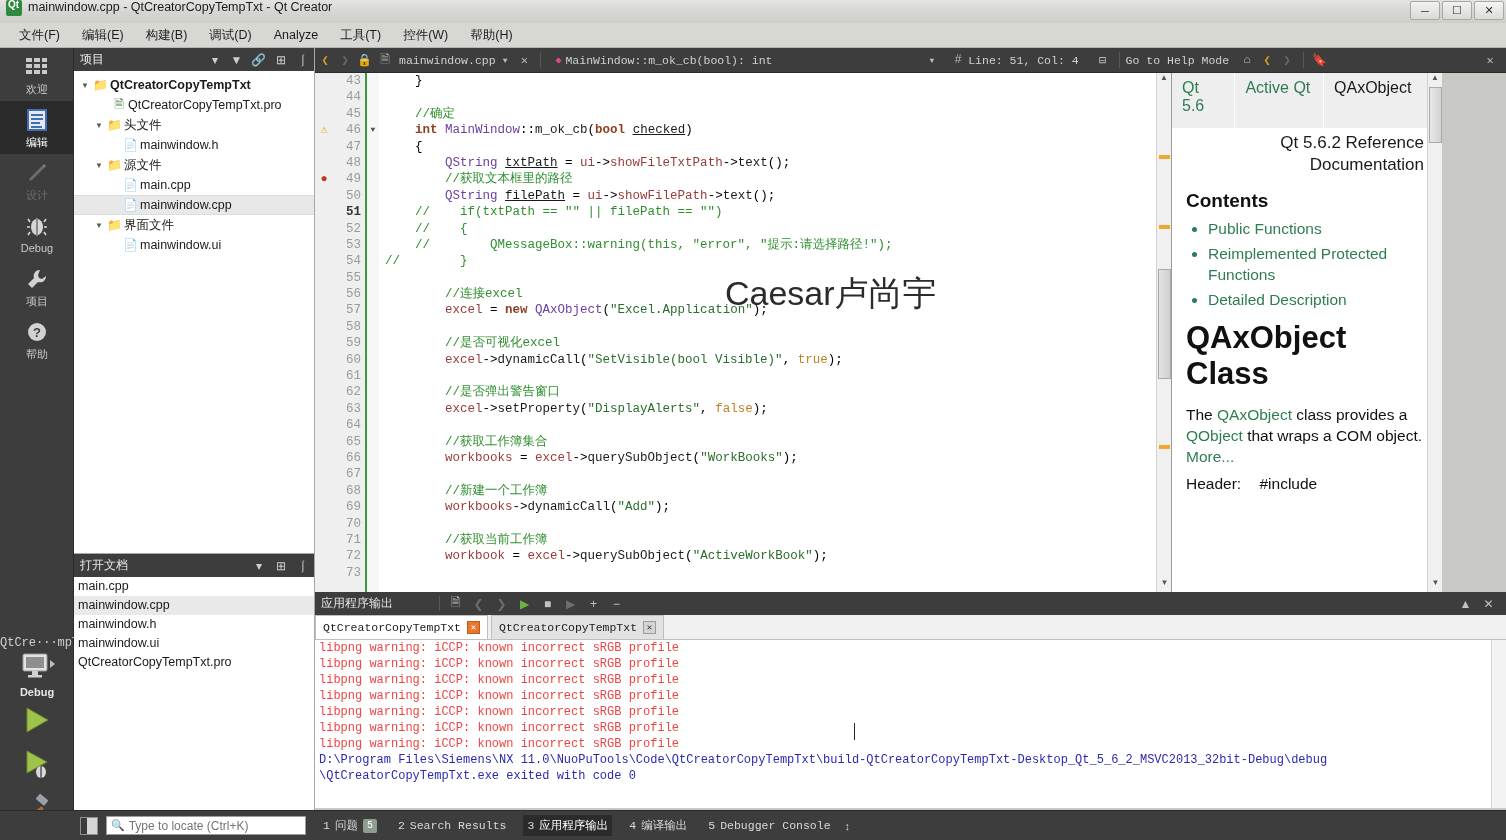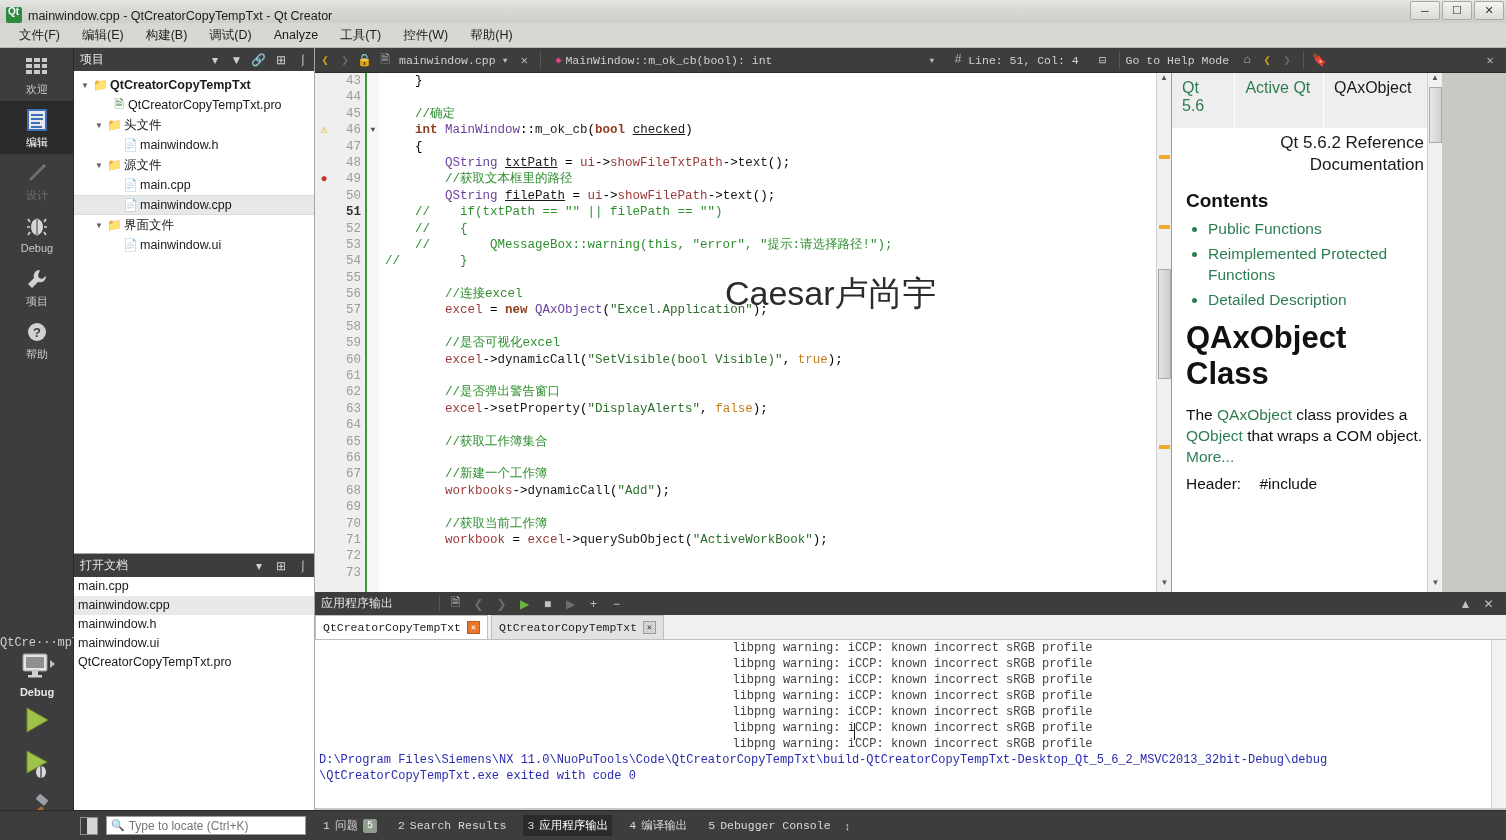--- a/index.html
+++ b/index.html
@@ -9,21 +9,21 @@
     font-family: "Liberation Sans", sans-serif;
     background: #2e2e2e;
   }
   #app { position: relative; width: 1506px; height: 840px; background: #c8c8c4; }
 
   
   .titlebar {
     position: absolute; left: 0; top: 0; width: 1506px; height: 24px;
     background: linear-gradient(to bottom, #e4e4e0 0%, #d5d5d1 55%, #cfcfca 100%);
     border-bottom: 1px solid #b3b3ae;
-    display: flex; align-items: flex-end;
+    display: flex; align-items: flex-start;
   }
   .title-ico {
     width: 16px; height: 16px; margin-left: 6px; margin-right: 6px;
     background: #2d8a3e; border-radius: 2px; position: relative; flex: none;
   }
   .title-ico::after {
     content: "Qt"; position: absolute; left: 2px; top: -1px;
     font-size: 10px; color: #fff; font-weight: bold;
   }
   .title-text { font-size: 12.5px; color: #1b1b1b; white-space: nowrap; }
@@ -221,21 +221,21 @@
     border: 1px solid #9c9c9c; background: #d4d4d4; color: #444;
   }
   .otab .xb.hot { background: #e8762d; border-color: #c05a18; color: #fff; }
 
   .outbody {
     position: absolute; left: 315px; top: 640px; width: 1191px; height: 168px;
     background: #ffffff; overflow: hidden;
     font-family: "Liberation Mono", monospace; font-size: 12px;
   }
   .out-line { height: 16px; line-height: 16px; padding-left: 4px; white-space: pre; }
-  .out-warn { color: #404040; text-align: center; }
+  .out-warn { color: #ef4444; }
   .out-path { color: #2a2ab0; }
   .out-caret { position: absolute; left: 854px; top: 723px; width: 1px; height: 17px; background: #222; }
   .out-scroll {
     position: absolute; right: 0; top: 0; width: 15px; height: 168px;
     background: #f3f3f3; border-left: 1px solid #d5d5d5;
   }
 
   
   .statusbar {
     position: absolute; left: 0; bottom: 0; width: 1506px; height: 30px;
@@ -619,20 +619,21 @@
           <div class="ln">        <span class="c-cmt">//连接excel</span></div>
           <div class="ln">        <span class="c-var">excel</span> = <span class="c-kw">new</span> <span class="c-type">QAxObject</span>(<span class="c-str">"Excel.Application"</span>);</div>
           <div class="ln">&nbsp;</div>
           <div class="ln">        <span class="c-cmt">//是否可视化excel</span></div>
           <div class="ln">        <span class="c-var">excel</span>-&gt;<span class="c-id">dynamicCall</span>(<span class="c-str">"SetVisible(bool Visible)"</span>, <span class="c-num">true</span>);</div>
           <div class="ln">&nbsp;</div>
           <div class="ln">        <span class="c-cmt">//是否弹出警告窗口</span></div>
           <div class="ln">        <span class="c-var">excel</span>-&gt;<span class="c-id">setProperty</span>(<span class="c-str">"DisplayAlerts"</span>, <span class="c-num">false</span>);</div>
           <div class="ln">&nbsp;</div>
           <div class="ln">        <span class="c-cmt">//获取工作簿集合</span></div>
+          <div class="ln">        <span class="c-var">workbooks</span> = <span class="c-var">excel</span>-&gt;<span class="c-id">querySubObject</span>(<span class="c-str">"WorkBooks"</span>);</div>
           <div class="ln">&nbsp;</div>
           <div class="ln">        <span class="c-cmt">//新建一个工作簿</span></div>
           <div class="ln">        <span class="c-var">workbooks</span>-&gt;<span class="c-id">dynamicCall</span>(<span class="c-str">"Add"</span>);</div>
           <div class="ln">&nbsp;</div>
           <div class="ln">        <span class="c-cmt">//获取当前工作簿</span></div>
           <div class="ln">        <span class="c-var">workbook</span> = <span class="c-var">excel</span>-&gt;<span class="c-id">querySubObject</span>(<span class="c-str">"ActiveWorkBook"</span>);</div>
         </div>
     </div>
     <div class="watermark">Caesar卢尚宇</div>
     <div class="ed-scroll">

